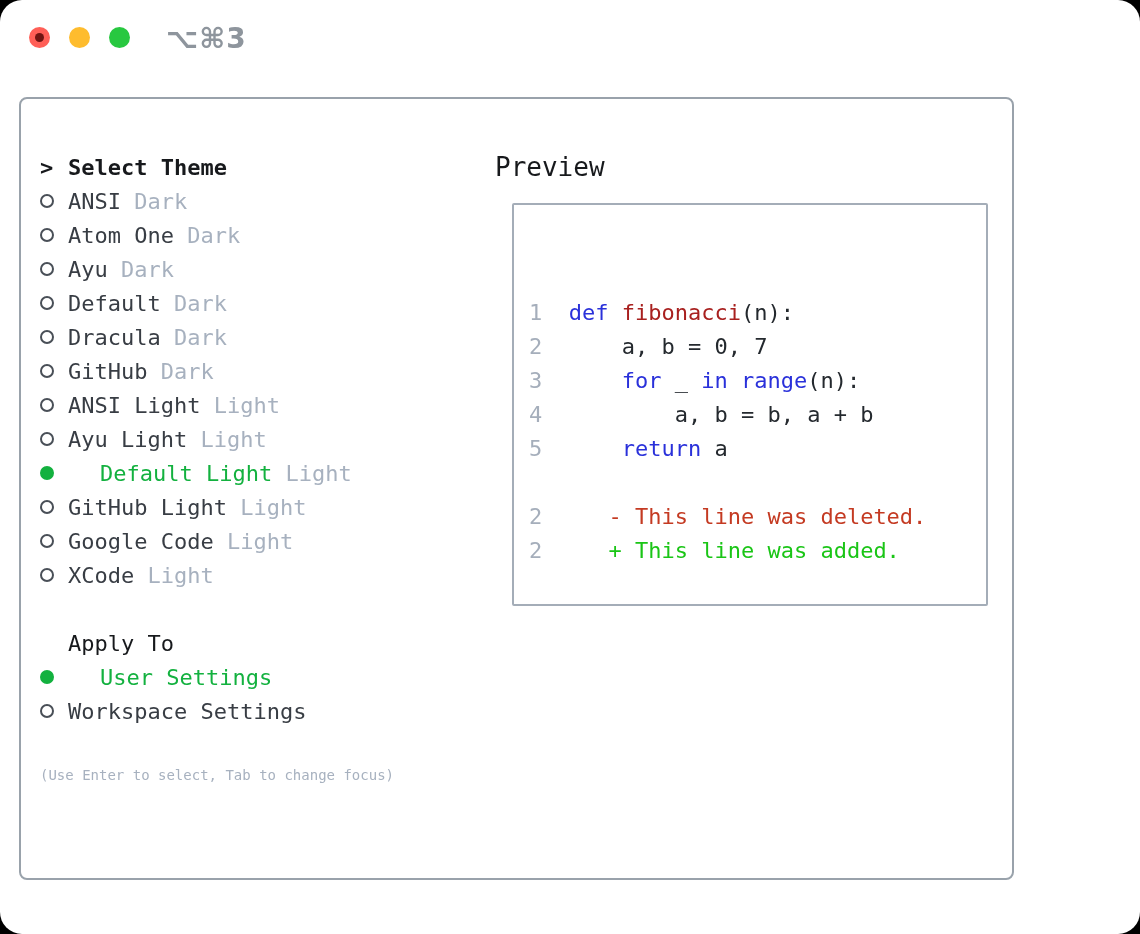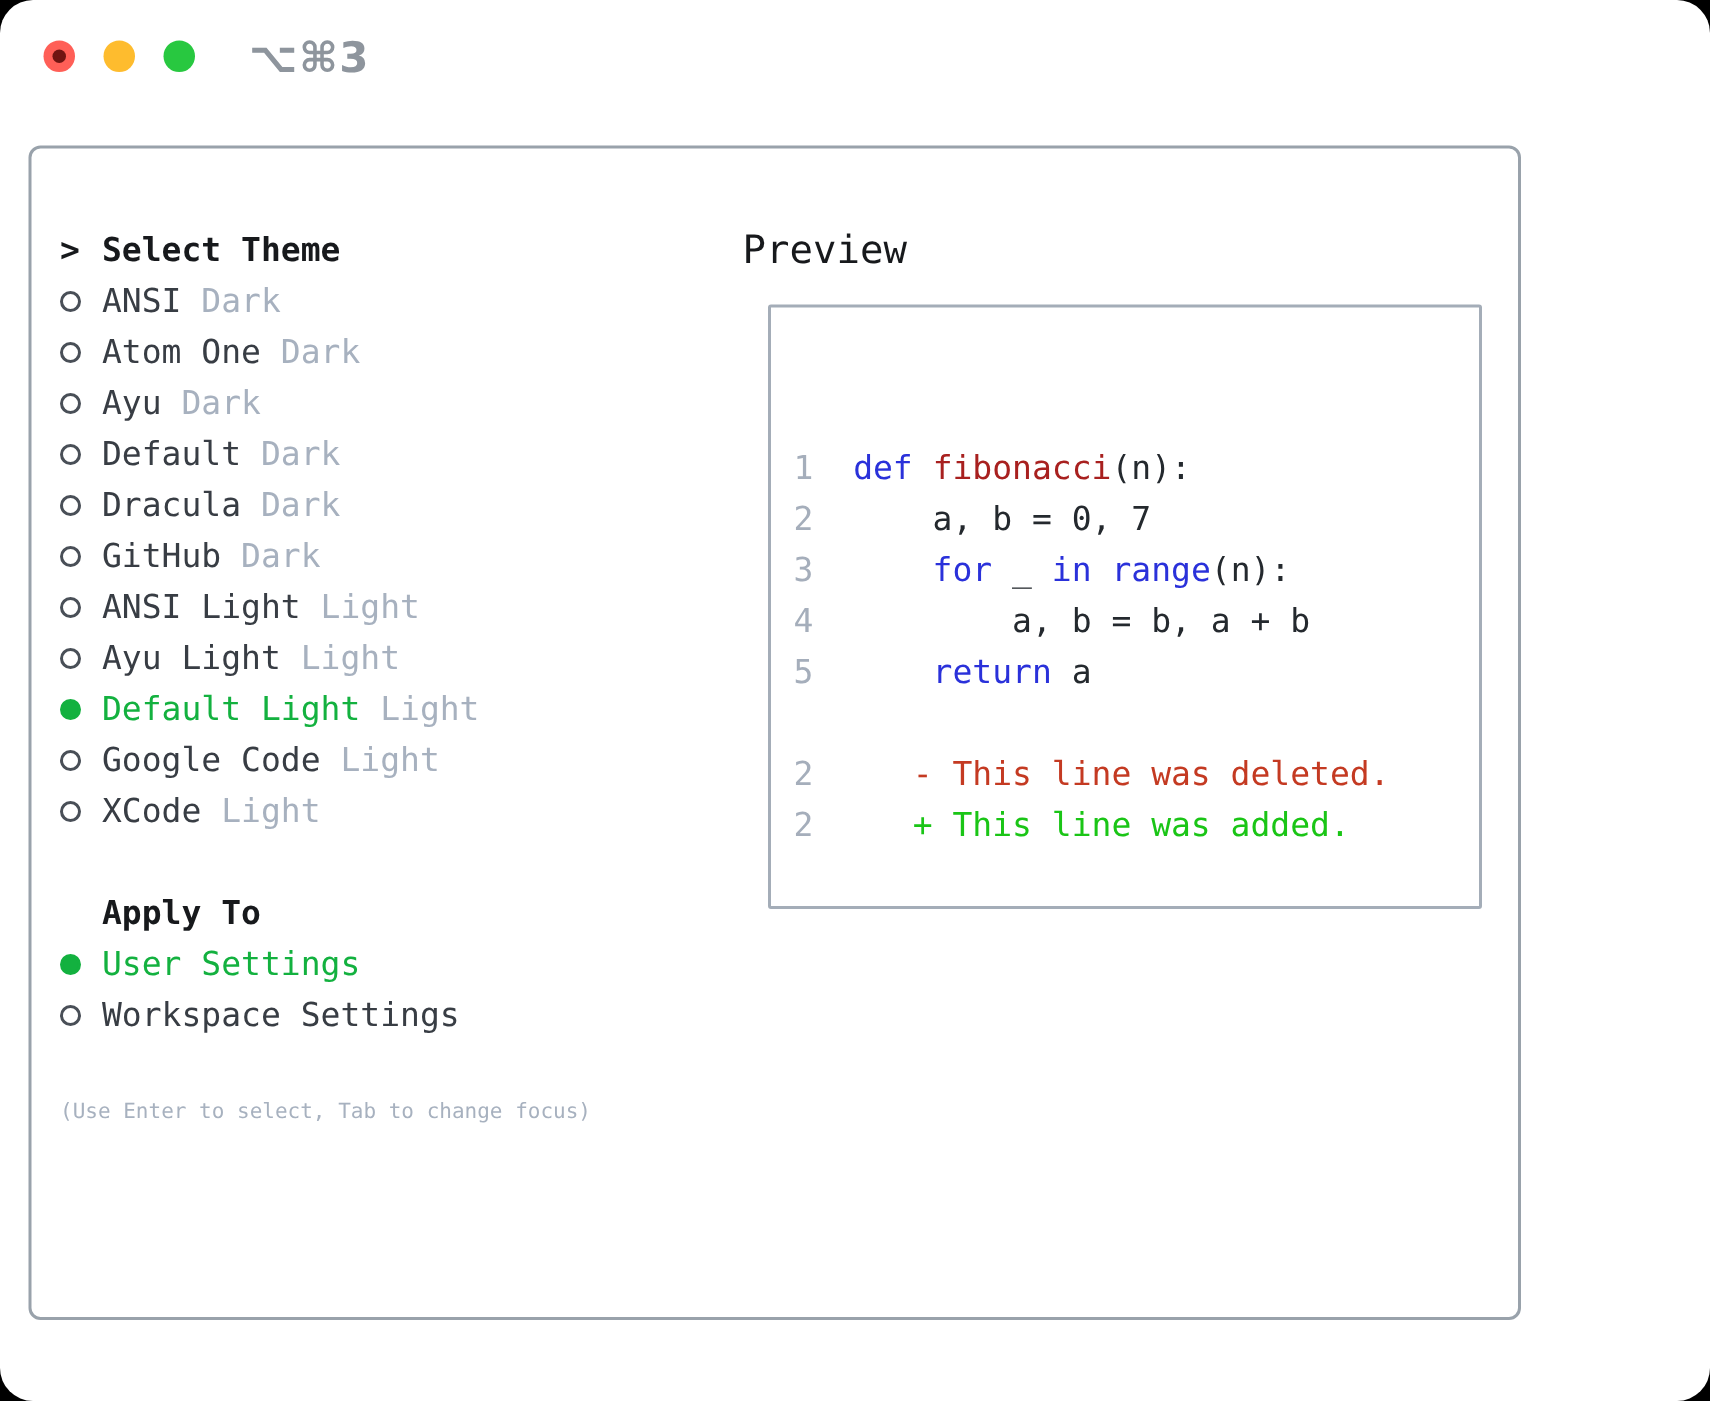--- a/index.html
+++ b/index.html
@@ -51,26 +51,26 @@
   .panel{
     position:absolute;left:19px;top:97px;width:995px;height:783px;
     border:2px solid var(--panel-border);border-radius:8px;background:var(--window-bg);
   }
   
   .left-col{position:absolute;left:19px;top:51px;width:450px;font-size:22px;}
   .row{display:flex;align-items:center;height:34px;}
   .slot{width:28px;display:flex;align-items:center;flex:none;}
   .prompt{font-weight:bold;color:var(--heading-black);}
   .list-heading{font-weight:bold;color:var(--heading-black);white-space:pre;}
-  .sub-heading{font-weight:bold;color:var(--heading-black);white-space:pre;text-align:right;}
+  .sub-heading{font-weight:normal;color:var(--heading-black);white-space:pre;text-align:right;}
   .radio{width:14px;height:14px;border-radius:50%;border:2px solid #494f57;background:transparent;}
   .radio.on{background:var(--selection-green);border-color:var(--selection-green);}
   .lab{white-space:pre;text-align:right;}
   .nm{color:var(--text-dark);}
-  .nm.sel{color:var(--selection-green);}
+  .nm.sel{color:var(--selection-green);margin-left:32px;}
   .vr{color:var(--variant-gray);}
   .spacer{height:34px;}
   .hint{
     width:440px;color:var(--hint-gray);font-size:14px;line-height:26px;white-space:normal;
   }
   
   .preview-heading{
     position:absolute;left:474px;top:51px;height:34px;display:flex;align-items:center;
     font-size:26px;font-weight:normal;color:var(--heading-black);
   }
@@ -166,20 +166,26 @@
           <div class="row">
             <span class="slot">
               <span class="radio on"></span>
             </span>
             <span class="lab"><span class="nm sel">Default Light</span><span class="vr"> Light</span></span>
           </div>
           <div class="row">
             <span class="slot">
               <span class="radio"></span>
             </span>
+            <span class="lab"><span class="nm">GitHub Light</span><span class="vr"> Light</span></span>
+          </div>
+          <div class="row">
+            <span class="slot">
+              <span class="radio"></span>
+            </span>
             <span class="lab"><span class="nm">Google Code</span><span class="vr"> Light</span></span>
           </div>
           <div class="row">
             <span class="slot">
               <span class="radio"></span>
             </span>
             <span class="lab"><span class="nm">XCode</span><span class="vr"> Light</span></span>
           </div>
         </div>
 

